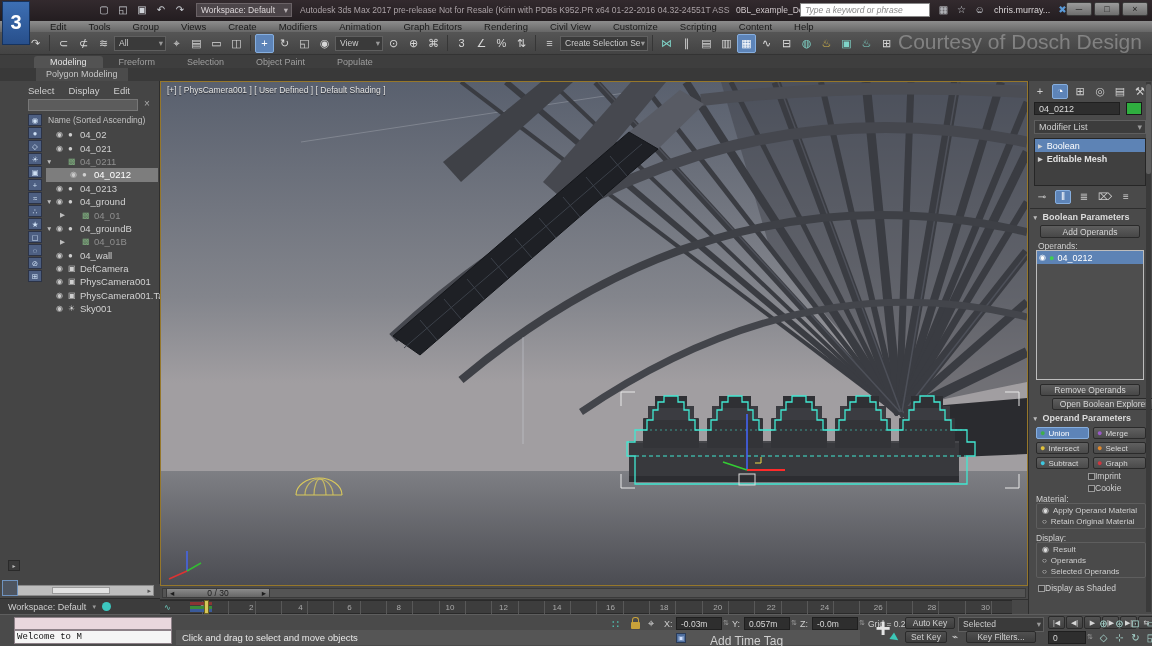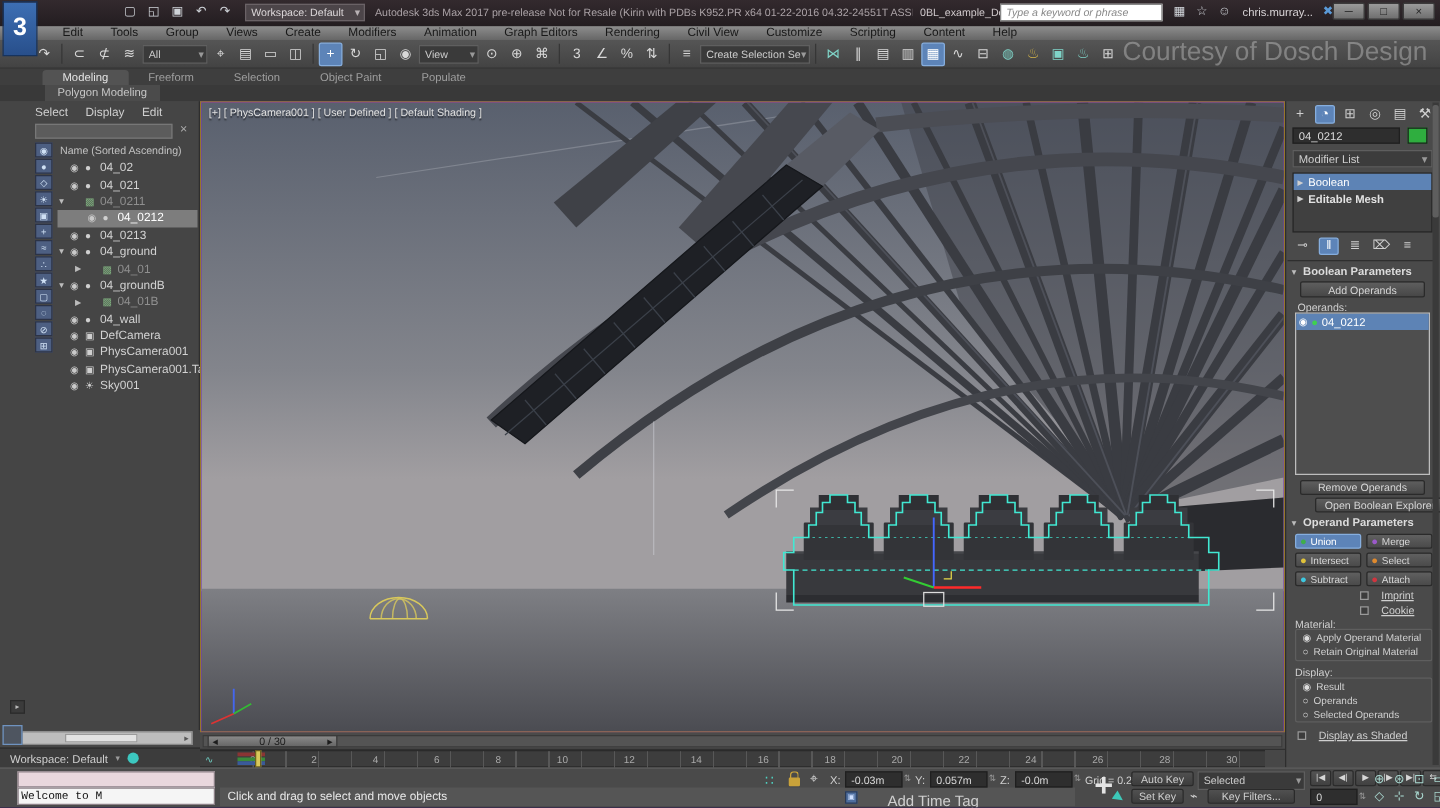--- a/index.html
+++ b/index.html
@@ -89,21 +89,21 @@
   .oprow{height:13px;display:flex;align-items:center;gap:3px;background:#5d83b5;color:#fff;font-size:9px;padding-left:2px;}
   .oprow .oeye{font-size:8px;}
   .oprow .odot{color:#3fd04f;font-size:9px;}
   .opgrid{left:1036px;top:427px;width:110px;display:grid;grid-template-columns:53px 53px;gap:3px 4px;}
   .opbtn{height:12px;background:linear-gradient(#606060,#4a4a4a);border:1px solid #2a2a2a;border-radius:2px;display:flex;align-items:center;gap:3px;padding-left:3px;font-size:8px;color:#d8d8d8;}
   .opbtn.active{background:#5d84b8;border-color:#86aede;color:#fff;}
   .opbtn .blob{font-size:9px;line-height:9px;}
   .c-green .blob{color:#3fae4a;} .c-purple .blob{color:#9b59c9;} .c-yellow .blob{color:#e0c23a;}
   .c-orange .blob{color:#e08a2e;} .c-cyan .blob{color:#3ec8e0;} .c-red .blob{color:#d0353f;}
   .cb{width:7px;height:7px;border:1px solid #9a9a9a;background:#3c3c3c;display:inline-block;flex:none;}
-  .chkrow{display:flex;align-items:center;gap:10px;font-size:8.5px;color:#cfcfcf;text-decoration:underline;}
+  .chkrow{display:flex;align-items:center;gap:0;font-size:8.5px;color:#cfcfcf;}
   .grpbox{border:1px solid #5e5e5e;border-radius:2px;}
   .radrow{display:flex;align-items:center;gap:4px;font-size:8px;color:#d0d0d0;height:11px;padding-left:5px;}
   .radrow .rglyph{font-size:8px;color:#ddd;}
   .cmd-scroll{left:1146px;top:82px;width:5px;height:530px;background:#3a3a3a;}
   .cmd-thumb{left:1146px;top:84px;width:5px;height:90px;background:#5e5e5e;border-radius:2px;}
   
   .tslider{left:160px;top:586px;width:868px;height:14px;background:#4a4a4a;border-bottom:1px solid #303030;}
   .tsgroove{position:absolute;left:2px;top:2px;width:864px;height:10px;background:#545454;border:1px solid #3a3a3a;}
   .tshandle{position:absolute;left:6px;top:2px;width:104px;height:10px;background:linear-gradient(#8a8a8a,#666);border:1px solid #3a3a3a;color:#1c1c1c;font-size:8.5px;display:flex;align-items:center;justify-content:space-between;padding:0 3px;}
   .trackbar{left:160px;top:600px;width:852px;height:14px;background:#3d3d3d;border-top:1px solid #2a2a2a;border-bottom:1px solid #2a2a2a;}
@@ -573,21 +573,21 @@
       <div class="opbtn c-orange">
       <span class="blob">●</span>
       <span>Select</span>
     </div>
       <div class="opbtn c-cyan">
       <span class="blob">●</span>
       <span>Subtract</span>
     </div>
       <div class="opbtn c-red">
       <span class="blob">●</span>
-      <span>Attach</span>
+      <span>Graph</span>
     </div>
     </div>
   <div class="ab" style="left:1088px;top:471px;display:flex;flex-direction:column;gap:2px;">
       <span class="chkrow">
         <span class="cb"></span>
         <span>Imprint</span>
       </span>
       <span class="chkrow">
         <span class="cb"></span>
         <span>Cookie</span>

